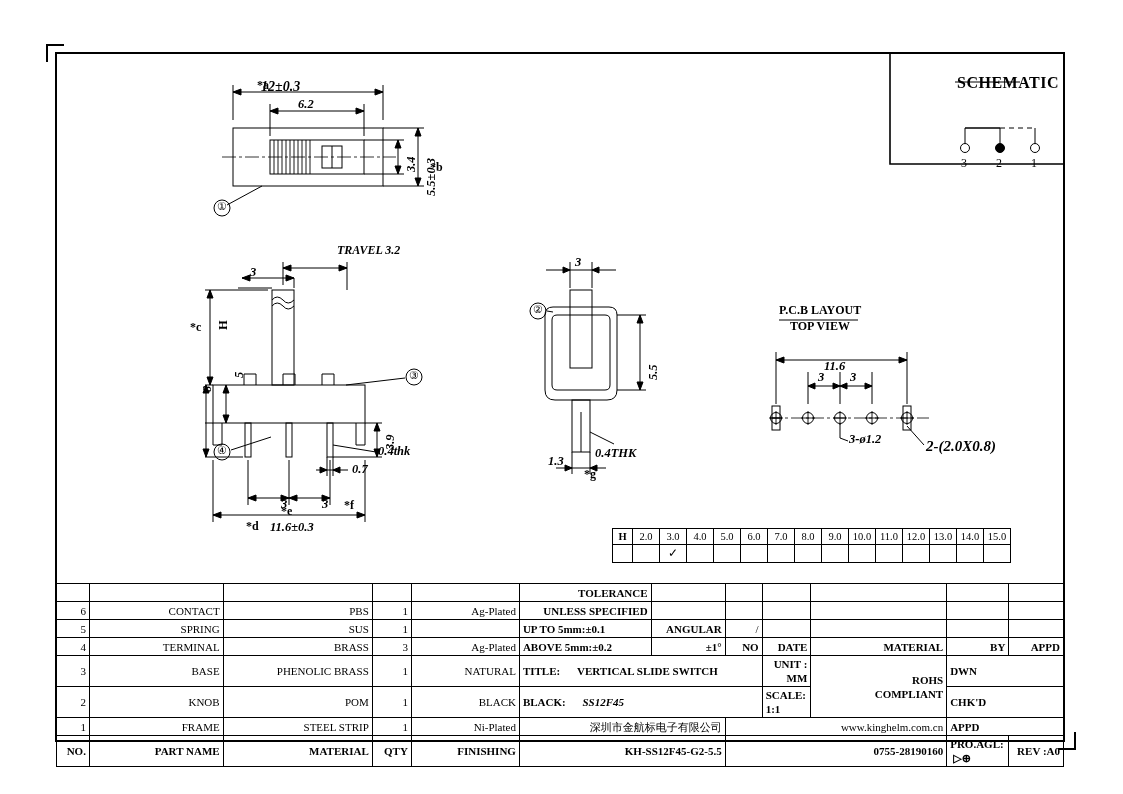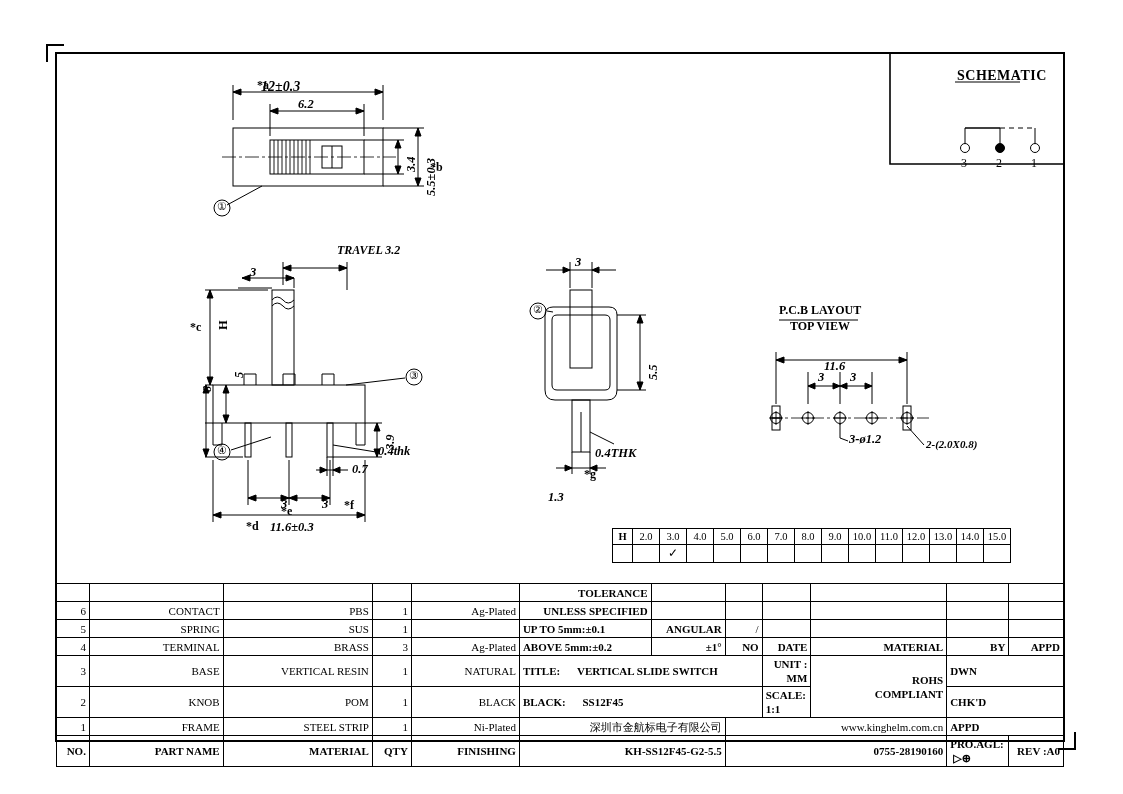--- a/index.html
+++ b/index.html
@@ -300,21 +300,21 @@
       <path d="M872 386 L865 383 L865 389 Z" fill="#000"></path>
 
       <line x1="840" y1="424" x2="840" y2="438"></line>
       <path d="M840 438 L848 441"></path>
       <line x1="907" y1="426" x2="924" y2="445"></line>
 
       <line x1="779" y1="320" x2="858" y2="320"></line>
     </g>
   </svg>
 
-  <div class="lbl b" style="left:957px; top:68px; font-size:14px; letter-spacing:0.5px;">SCHEMATIC</div>
+  <div class="lbl b" style="left:957px; top:74px; font-size:16px; letter-spacing:0.5px;">SCHEMATIC</div>
   <div class="lbl" style="left:961px; top:156px;">3</div>
   <div class="lbl" style="left:996px; top:156px;">2</div>
   <div class="lbl" style="left:1031px; top:156px;">1</div>
 
   <div class="lbl b" style="left:257px; top:78px;">*a</div>
   <div class="lbl i" style="left:261px; top:79px; font-size:14px;font-family:Liberation Serif, serif;">12±0.3</div>
   <div class="lbl i" style="left:298px; top:97px; font-size:12.5px;">6.2</div>
   <div class="lbl i vert" style="left:404px; top:172px; font-size:12.5px;">3.4</div>
   <div class="lbl i vert" style="left:424px; top:196px; font-size:12.5px;">5.5±0.3</div>
   <div class="lbl b" style="left:430px; top:160px;">*b</div>
@@ -334,31 +334,31 @@
   <div class="lbl i" style="left:322px; top:497px; font-size:12.5px;">3</div>
   <div class="lbl b" style="left:344px; top:498px;">*f</div>
   <div class="lbl b" style="left:246px; top:519px;">*d</div>
   <div class="lbl i" style="left:270px; top:520px; font-size:12.5px;">11.6±0.3</div>
   <div class="lbl" style="left:409px; top:369px; font-size:11px;">③</div>
   <div class="lbl" style="left:217px; top:444px; font-size:11px;">④</div>
 
   <div class="lbl i" style="left:575px; top:255px; font-size:12.5px;">3</div>
   <div class="lbl i vert" style="left:646px; top:380px; font-size:12.5px;">5.5</div>
   <div class="lbl i" style="left:595px; top:446px; font-size:12.5px;">0.4THK</div>
-  <div class="lbl i" style="left:548px; top:490px; font-size:12.5px;">1.3</div>
+  <div class="lbl i" style="left:548px; top:454px; font-size:12.5px;">1.3</div>
   <div class="lbl b" style="left:584px; top:467px;">*g</div>
   <div class="lbl" style="left:533px; top:303px; font-size:11px;">②</div>
 
   <div class="lbl b" style="left:779px; top:303px; font-size:12px;">P.C.B LAYOUT</div>
   <div class="lbl b" style="left:790px; top:319px; font-size:12px;">TOP VIEW</div>
   <div class="lbl i" style="left:824px; top:359px; font-size:12.5px;">11.6</div>
   <div class="lbl i" style="left:818px; top:370px; font-size:12.5px;">3</div>
   <div class="lbl i" style="left:850px; top:370px; font-size:12.5px;">3</div>
   <div class="lbl i" style="left:849px; top:432px; font-size:12.5px;">3-ø1.2</div>
-  <div class="lbl i" style="left:926px; top:438px; font-size:11px;">2-(2.0X0.8)</div>
+  <div class="lbl i" style="left:926px; top:438px; font-size:15px;">2-(2.0X0.8)</div>
 
   <table class="h-table">
     <tbody>
         <tr>
       <td class="first">H</td>
       <td>2.0</td>
       <td>3.0</td>
       <td>4.0</td>
       <td>5.0</td>
       <td>6.0</td>
@@ -470,21 +470,21 @@
         <td class="ctr bold">NO</td>
         <td class="ctr bold">DATE</td>
         <td class="ctr bold">MATERIAL</td>
         <td class="ctr bold">BY</td>
         <td class="ctr bold">APPD</td>
       </tr>
 
       <tr>
         <td class="ctr">3</td>
         <td class="ctr">BASE</td>
-        <td class="ctr">VERTICAL RESIN</td>
+        <td class="ctr">PHENOLIC BRASS</td>
         <td class="ctr">1</td>
         <td class="ctr">NATURAL</td>
         <td colspan="3">
           <span class="bold">TITLE:</span>
           <span class="bold" style="margin-left:14px;">VERTICAL SLIDE  SWITCH</span>
         </td>
         <td class="ctr bold small">UNIT : MM</td>
         <td class="ctr bold tiny" rowspan="2">
           <div>ROHS</div>
           <div>COMPLIANT</div>
@@ -493,21 +493,21 @@
       </tr>
 
       <tr>
         <td class="ctr">2</td>
         <td class="ctr">KNOB</td>
         <td class="ctr">POM</td>
         <td class="ctr">1</td>
         <td class="ctr">BLACK</td>
         <td colspan="3">
           <span class="bold">BLACK:</span>
-          <span class="bold" style="margin-left:14px;">SS12F45</span>
+          <span class="bold" style="margin-left:14px;font-style:italic;">SS12F45</span>
         </td>
         <td class="bold small">SCALE:  1:1</td>
         <td class="bold" colspan="2">CHK'D</td>
       </tr>
 
       <tr>
         <td class="ctr">1</td>
         <td class="ctr">FRAME</td>
         <td class="ctr">STEEL STRIP</td>
         <td class="ctr">1</td>

